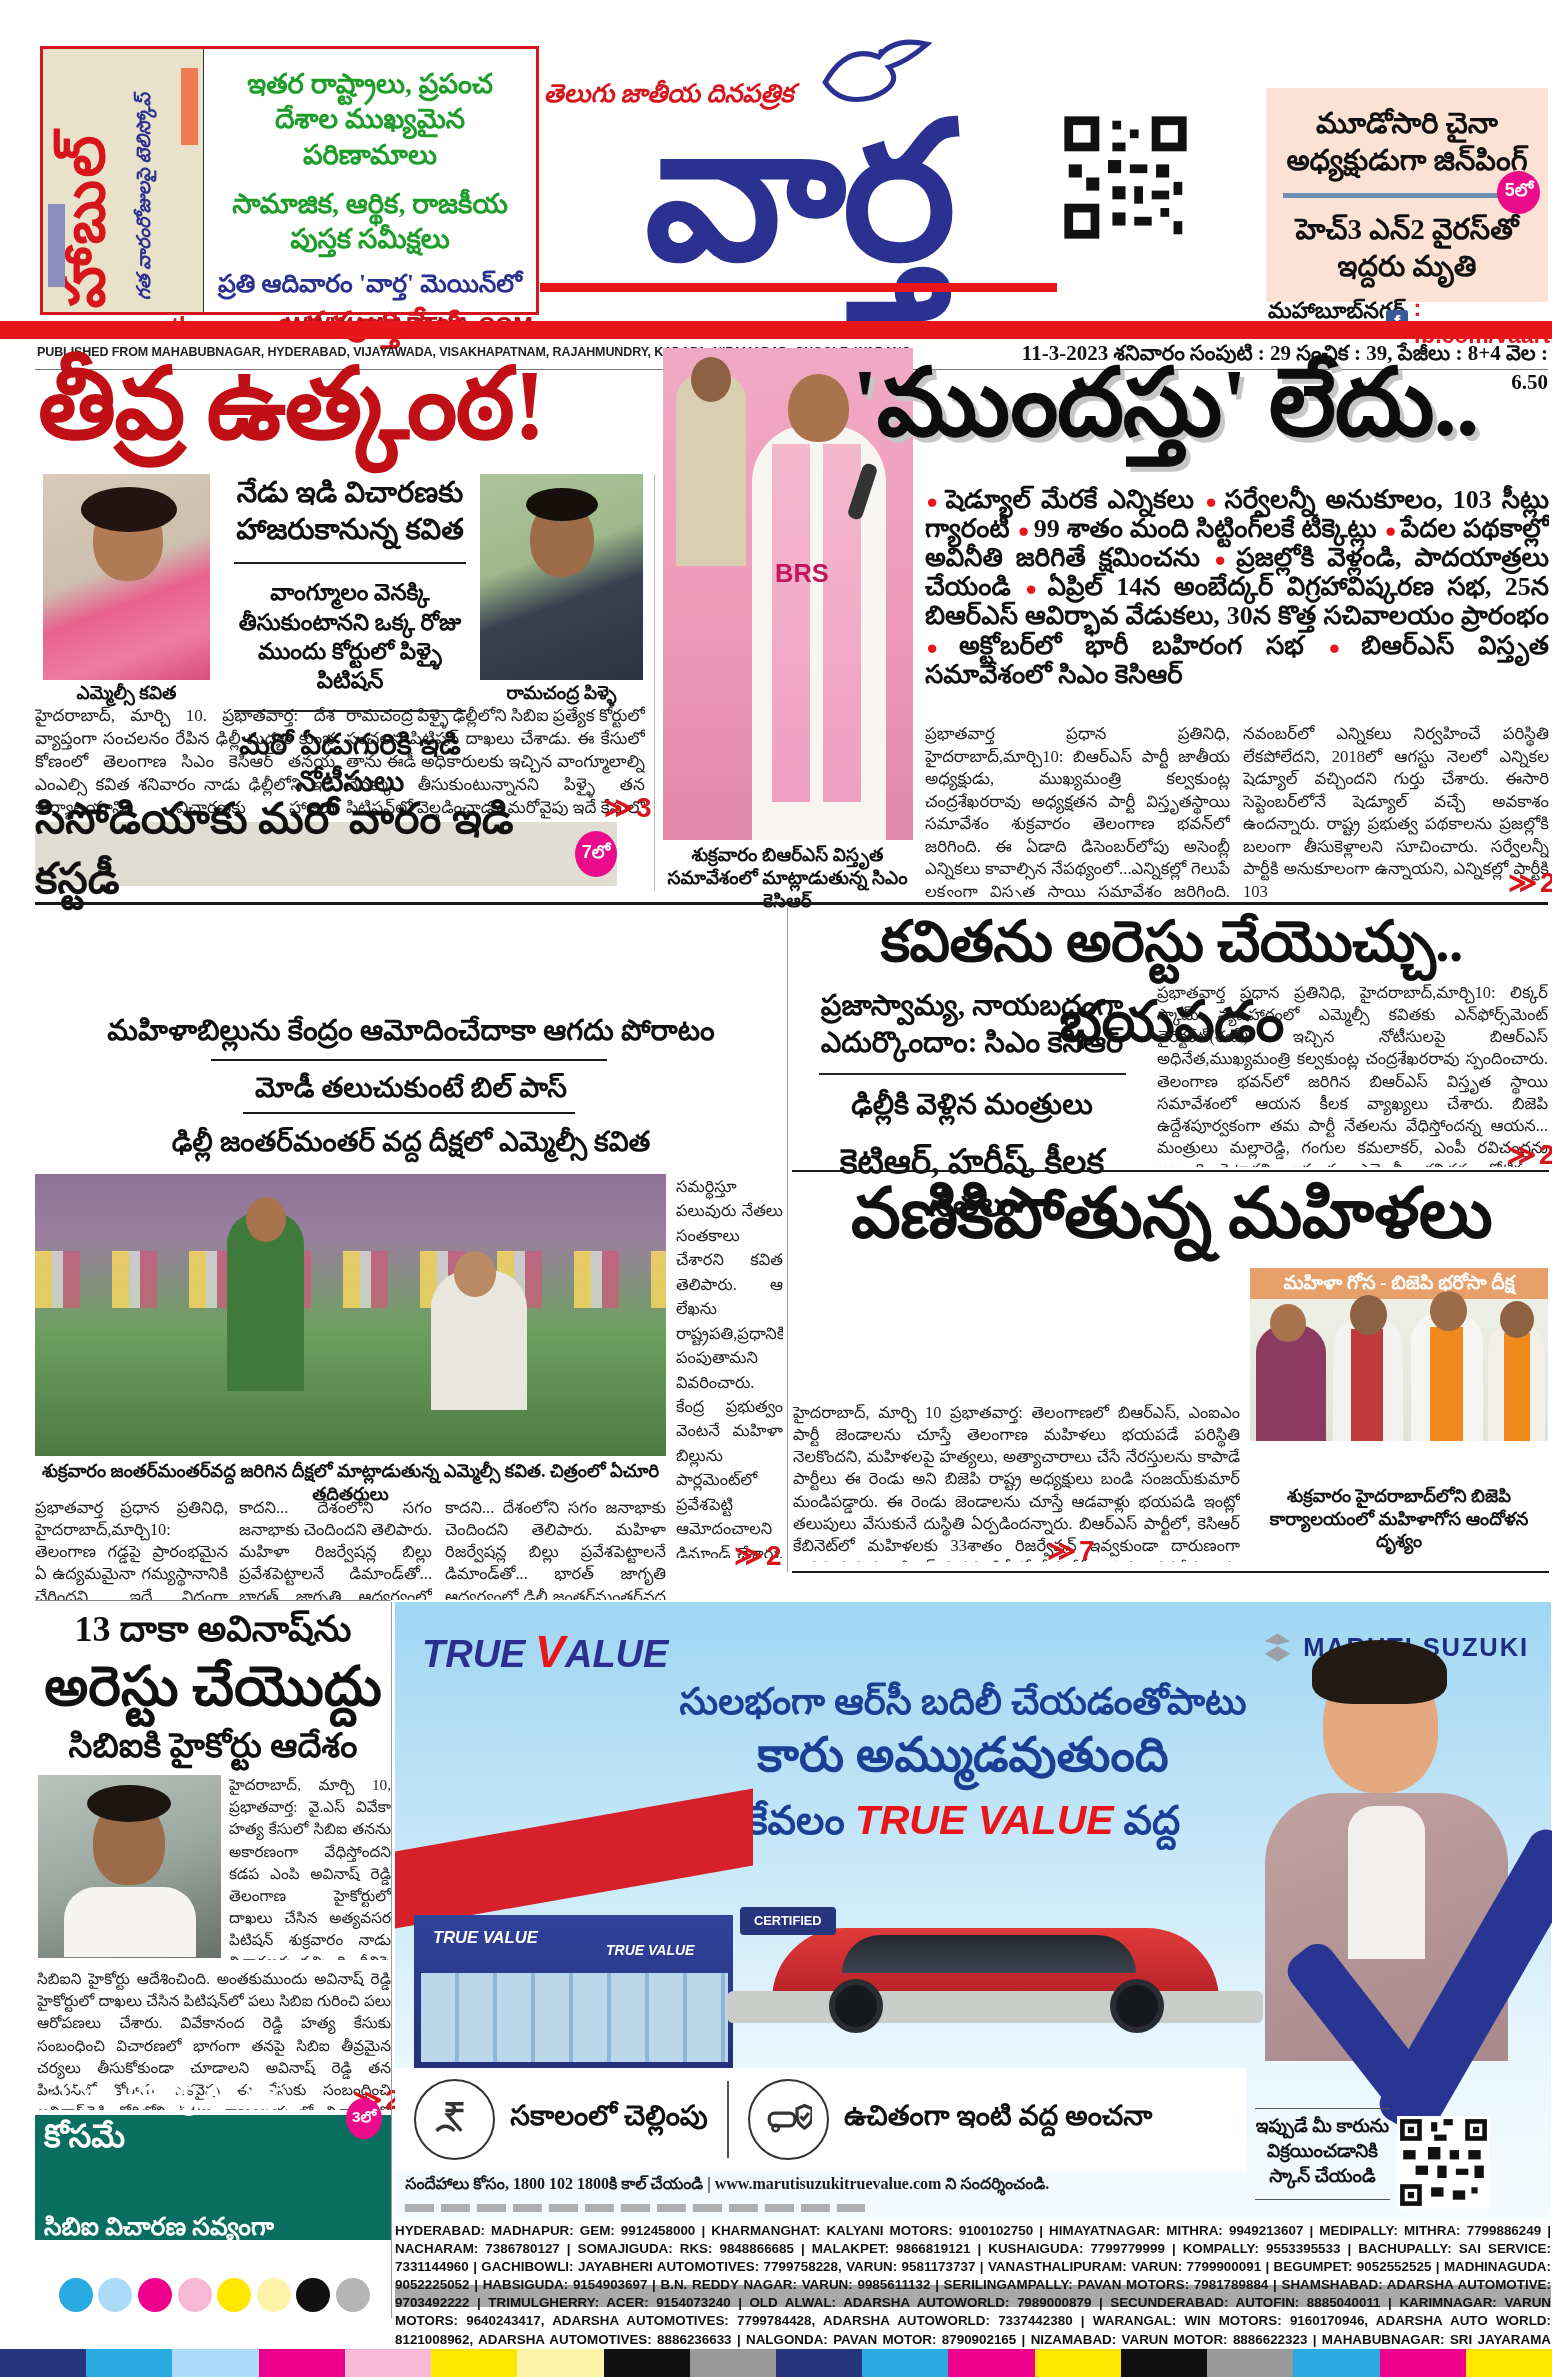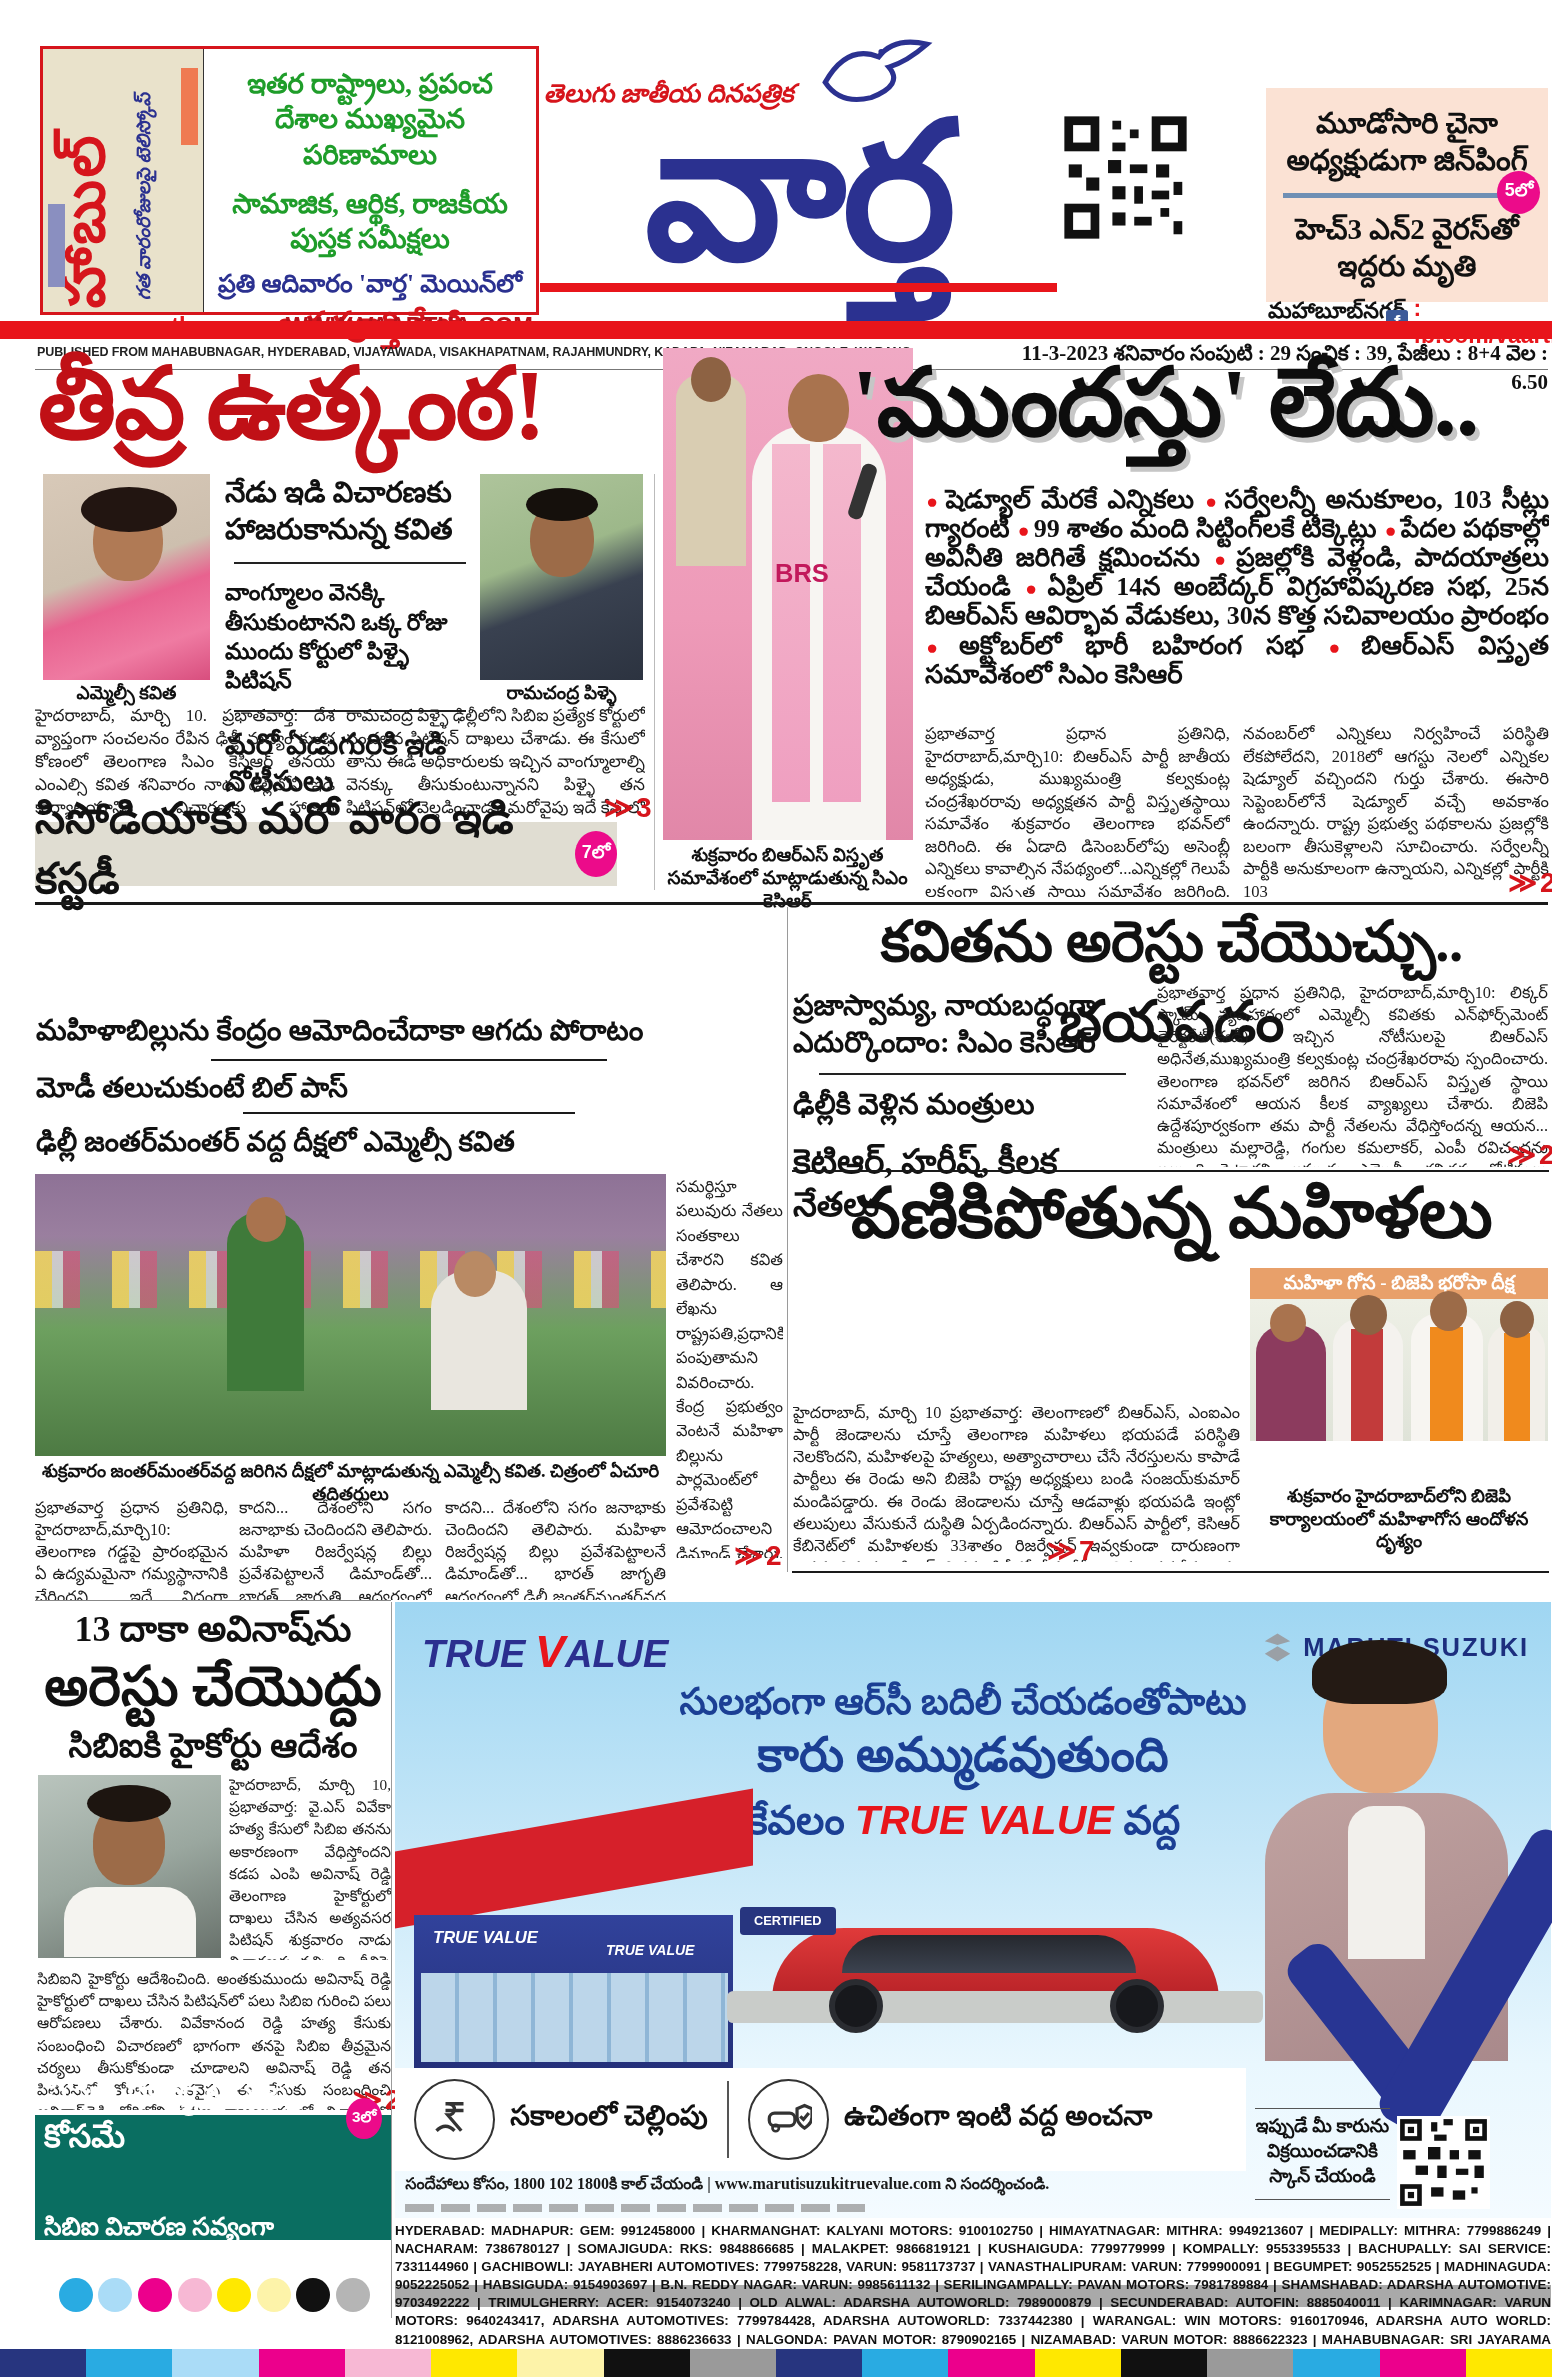--- a/index.html
+++ b/index.html
@@ -33,21 +33,21 @@
   .peach{left:1266px;top:88px;width:282px;height:214px;background:#fbe2d4;padding:16.6px 12.8px;box-sizing:border-box;}
   .peach h2{margin:0;font-size:29px;line-height:1.3;text-align:center;font-weight:900;color:#111;}
   .peach .div{position:relative;height:5.1px;background:#6f8fb4;margin:12.8px 3.8px;}
   .logo-word{font-weight:700;color:#2b3190;font-size:192px;line-height:1;letter-spacing:-3.8px;}
   .redbar{left:0;top:321px;width:1552px;height:18px;background:#e8151b;}
   .publine{left:37px;top:345px;width:875px;font-family:"Liberation Sans",sans-serif;
            font-size:12.5px;font-weight:600;letter-spacing:-0.1px;color:#222;white-space:nowrap;overflow:hidden;}
   .dateline{left:996px;top:341px;width:552px;font-size:21px;font-weight:bold;text-align:right;}
   
   .lead-h{left:38px;top:353px;width:741px;font-size:100px;font-weight:900;color:#c01016;line-height:1.04;letter-spacing:-1.9px;}
-  .subhead{font-weight:bold;line-height:1.28;}
+  .subhead{font-weight:bold;text-align:center;line-height:1.28;}
   .mund-h{left:782px;top:348px;width:766px;font-size:95px;font-weight:900;color:#0d0d0d;text-align:center;
           text-shadow:4.5px 4.5px 0 #c6c6c6;letter-spacing:-1.3px;}
   .desham-h{left:36px;top:911px;width:750px;font-size:74px;font-weight:900;color:#e6007d;line-height:1;letter-spacing:-1.3px;}
   .kav-h{left:793px;top:909px;width:757px;font-size:57px;font-weight:900;text-align:center;letter-spacing:-0.6px;}
   .van-h{left:793px;top:1174px;width:757px;font-size:70px;font-weight:900;text-align:center;letter-spacing:-0.6px;}
   .sisodia{left:35px;top:822px;width:582px;height:64px;background:#e0ddd2;display:flex;align-items:center;
            justify-content:center;gap:16.6px;}
   .tealbox{left:35px;top:2115px;width:356px;height:125px;background:#0a6e61;color:#fff;display:flex;
            flex-direction:column;align-items:center;justify-content:center;gap:5.1px;padding:6.4px 9px;box-sizing:border-box;}
   

